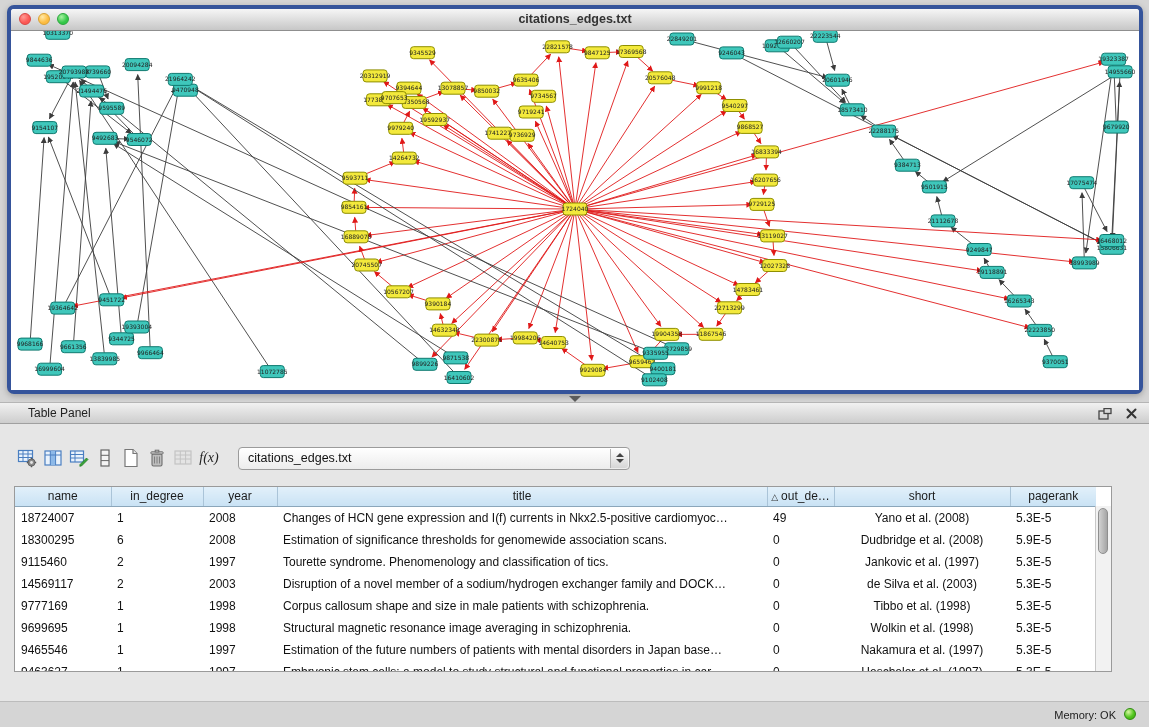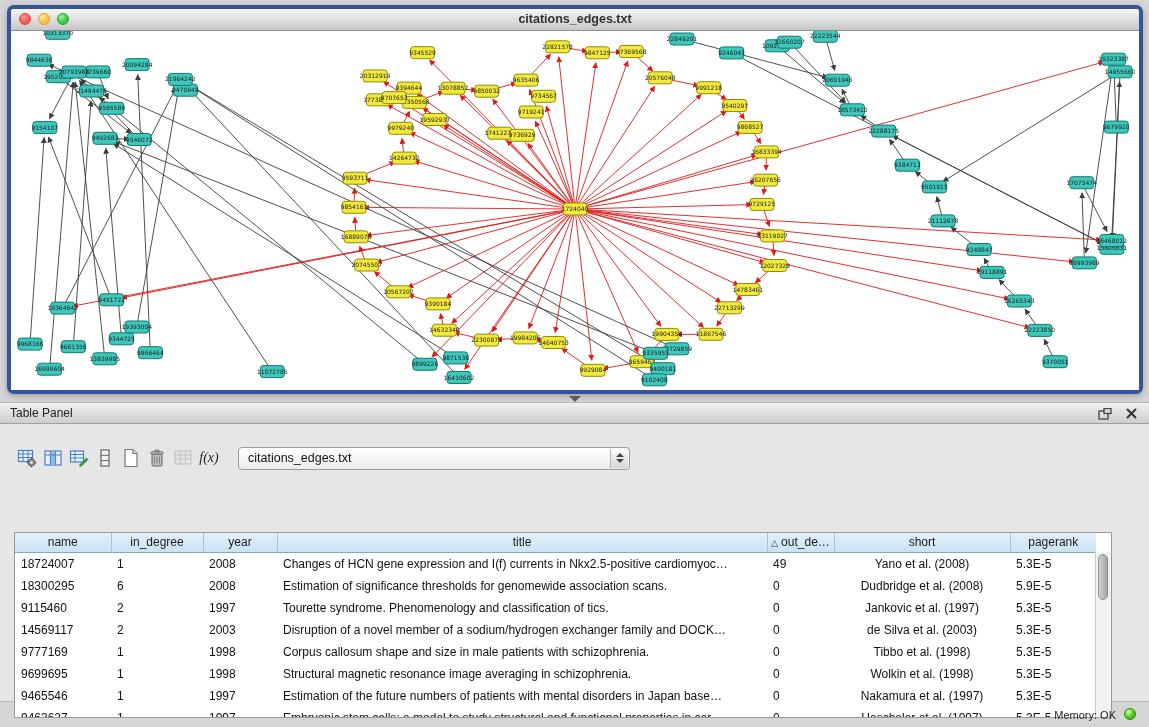--- a/index.html
+++ b/index.html
@@ -36,21 +36,21 @@
   .grip{
     position:absolute;left:569px;top:396px;width:0;height:0;
     border-left:6px solid transparent;border-right:6px solid transparent;border-top:6px solid #5c5c5c;
   }
   
   .panel-header{
     position:absolute;left:0;top:402px;width:100%;height:22px;box-sizing:border-box;
     background:linear-gradient(#f1f1f1,#cdcdcd);
     border-top:1px solid #b5b5b5;border-bottom:1px solid #a0a0a0;
   }
-  .panel-title{position:absolute;left:10px;top:0;line-height:21px;font-size:12px;color:#222;}
+  .panel-title{position:absolute;left:28px;top:0;line-height:21px;font-size:12px;color:#222;}
   .panel-header-icons{position:absolute;right:10px;top:3px;display:flex;gap:12px;align-items:center;}
   .ph-icon{width:15px;height:15px;display:flex;align-items:center;justify-content:center;cursor:default;}
   .panel-body{
     position:absolute;left:0;top:424px;width:100%;height:278px;box-sizing:border-box;
     background:var(--panel-bg,#e6e6e6);border-bottom:1px solid #bcbcbc;
   }
   
   .toolbar{
     position:absolute;left:14px;top:20px;height:28px;display:flex;align-items:center;gap:0;
   }
@@ -69,21 +69,21 @@
   .combo .stepper{
     position:absolute;right:1px;top:1px;bottom:1px;width:17px;border-left:1px solid #b3b3b3;
     background:linear-gradient(#fdfdfd,#d6d6d6);border-radius:0 3px 3px 0;
     display:flex;flex-direction:column;align-items:center;justify-content:center;gap:2px;
   }
   .arr-up{width:0;height:0;border-left:4px solid transparent;border-right:4px solid transparent;border-bottom:4px solid #444;}
   .arr-dn{width:0;height:0;border-left:4px solid transparent;border-right:4px solid transparent;border-top:4px solid #444;}
   
   .table-wrap{
     position:absolute;left:14px;top:62px;width:1098px;height:186px;box-sizing:border-box;
-    background:#fff;border:1px solid #9a9a9a;overflow:hidden;margin-top:46px;
+    background:#fff;border:1px solid #9a9a9a;overflow:hidden;
   }
   table.data{border-collapse:collapse;table-layout:fixed;width:1081px;}
   col.c0{width:96px}col.c1{width:92px}col.c2{width:74px}col.c3{width:490px}
   col.c4{width:67px}col.c5{width:176px}col.c6{width:86px}
   table.data th{
     height:19px;box-sizing:border-box;font-size:12px;font-weight:normal;color:#1b1b1b;text-align:center;
     background:linear-gradient(var(--hdr-blue,#e2f0fa),#c9e2f4);
     border-bottom:1px solid #8ba6ba;border-left:1px solid #aac4d8;
     overflow:hidden;white-space:nowrap;padding:0 3px;
   }

